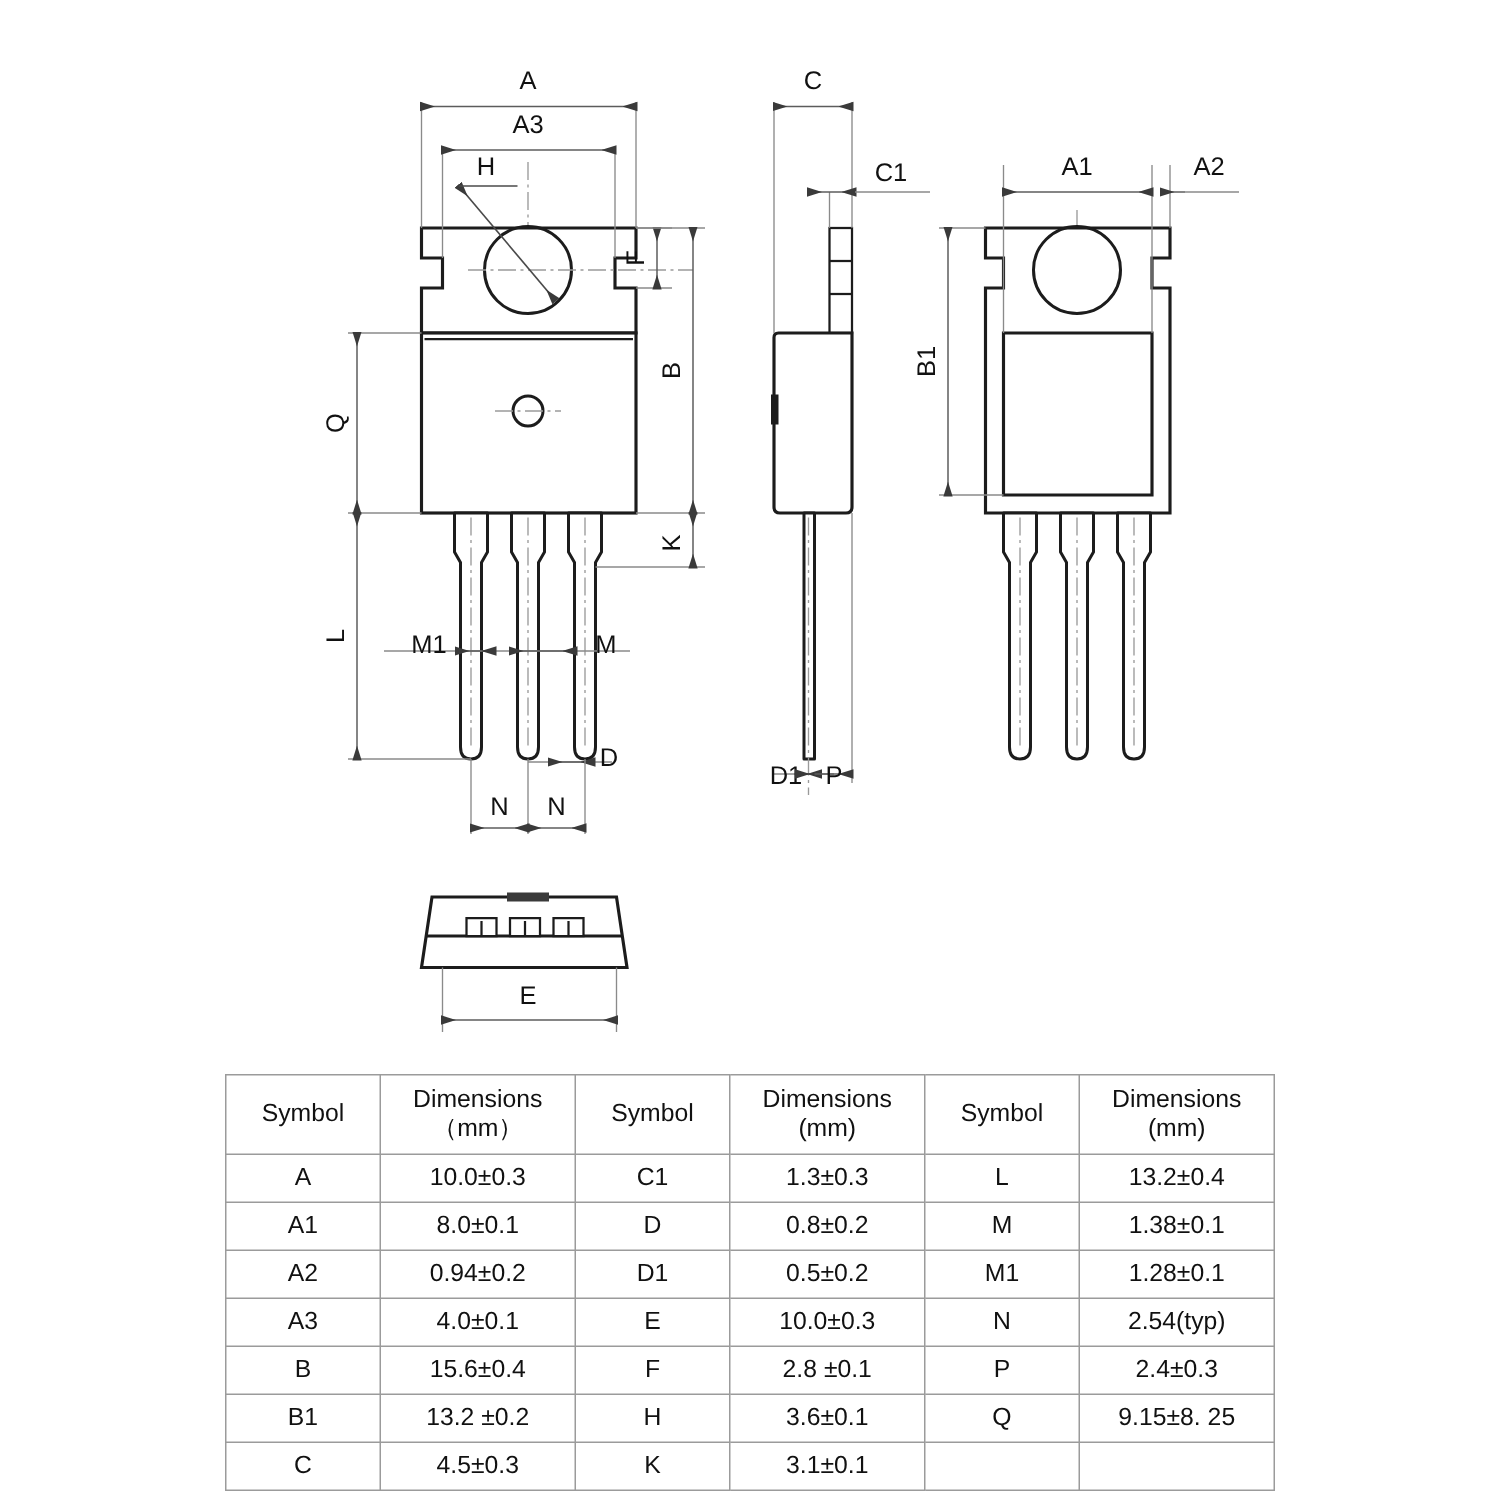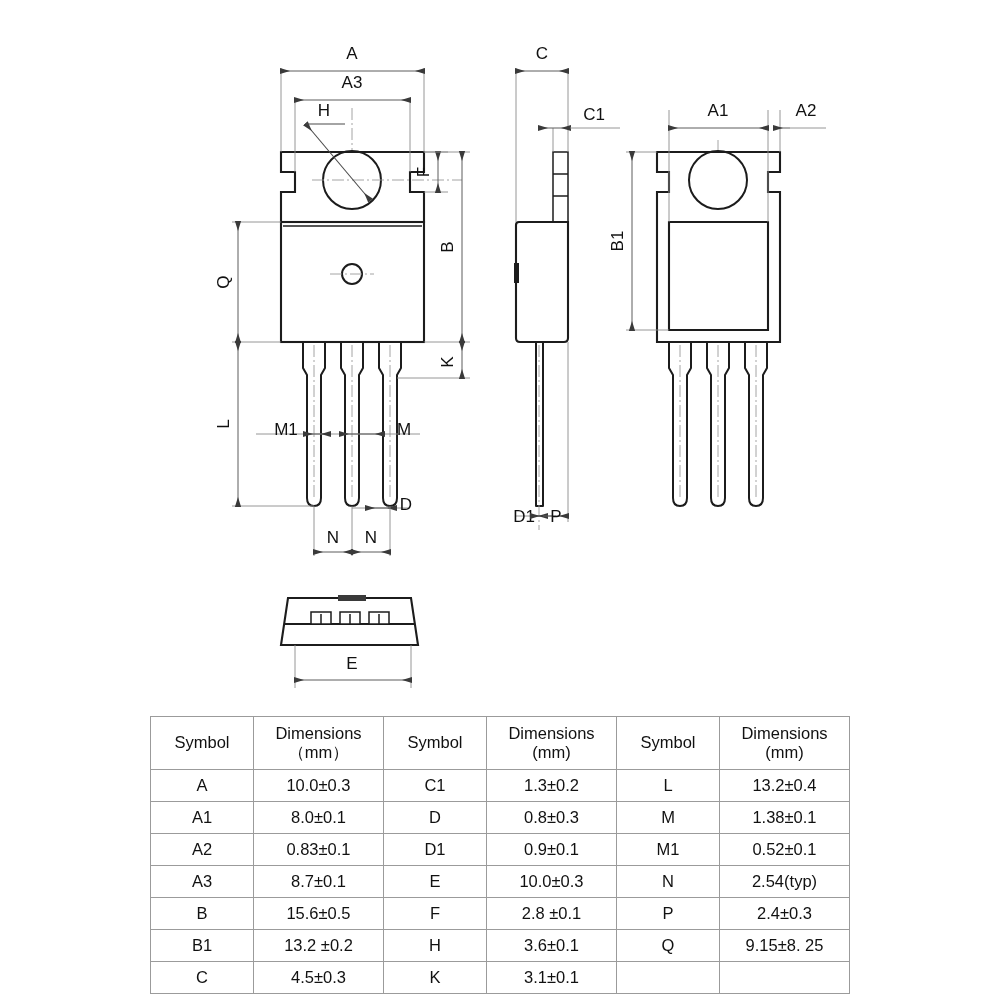--- a/index.html
+++ b/index.html
@@ -355,51 +355,51 @@
             <span class="hl2">Dimensions</span>
             <span class="hl2">(mm)</span>
           </th>
         </tr>
       </thead>
       <tbody>
         <tr>
           <td>A</td>
           <td>10.0±0.3</td>
           <td>C1</td>
-          <td>1.3±0.2</td>
+          <td>1.3±0.3</td>
           <td>L</td>
           <td>13.2±0.4</td>
         </tr>
         <tr>
           <td>A1</td>
           <td>8.0±0.1</td>
           <td>D</td>
-          <td>0.8±0.3</td>
+          <td>0.8±0.2</td>
           <td>M</td>
           <td>1.38±0.1</td>
         </tr>
         <tr>
           <td>A2</td>
-          <td>0.83±0.1</td>
+          <td>0.94±0.2</td>
           <td>D1</td>
-          <td>0.9±0.1</td>
+          <td>0.5±0.2</td>
           <td>M1</td>
-          <td>0.52±0.1</td>
+          <td>1.28±0.1</td>
         </tr>
         <tr>
           <td>A3</td>
-          <td>8.7±0.1</td>
+          <td>4.0±0.1</td>
           <td>E</td>
           <td>10.0±0.3</td>
           <td>N</td>
           <td>2.54(typ)</td>
         </tr>
         <tr>
           <td>B</td>
-          <td>15.6±0.5</td>
+          <td>15.6±0.4</td>
           <td>F</td>
           <td>2.8 ±0.1</td>
           <td>P</td>
           <td>2.4±0.3</td>
         </tr>
         <tr>
           <td>B1</td>
           <td>13.2 ±0.2</td>
           <td>H</td>
           <td>3.6±0.1</td>

